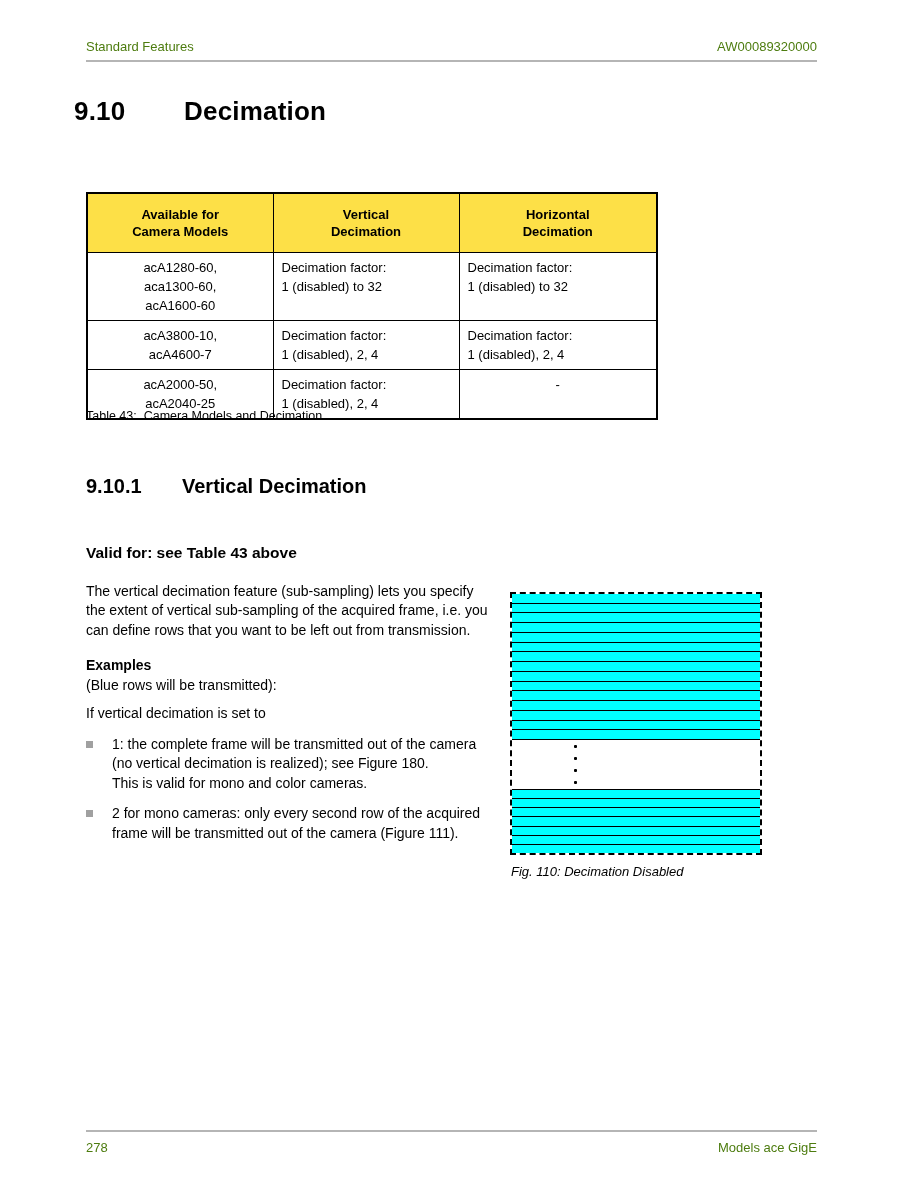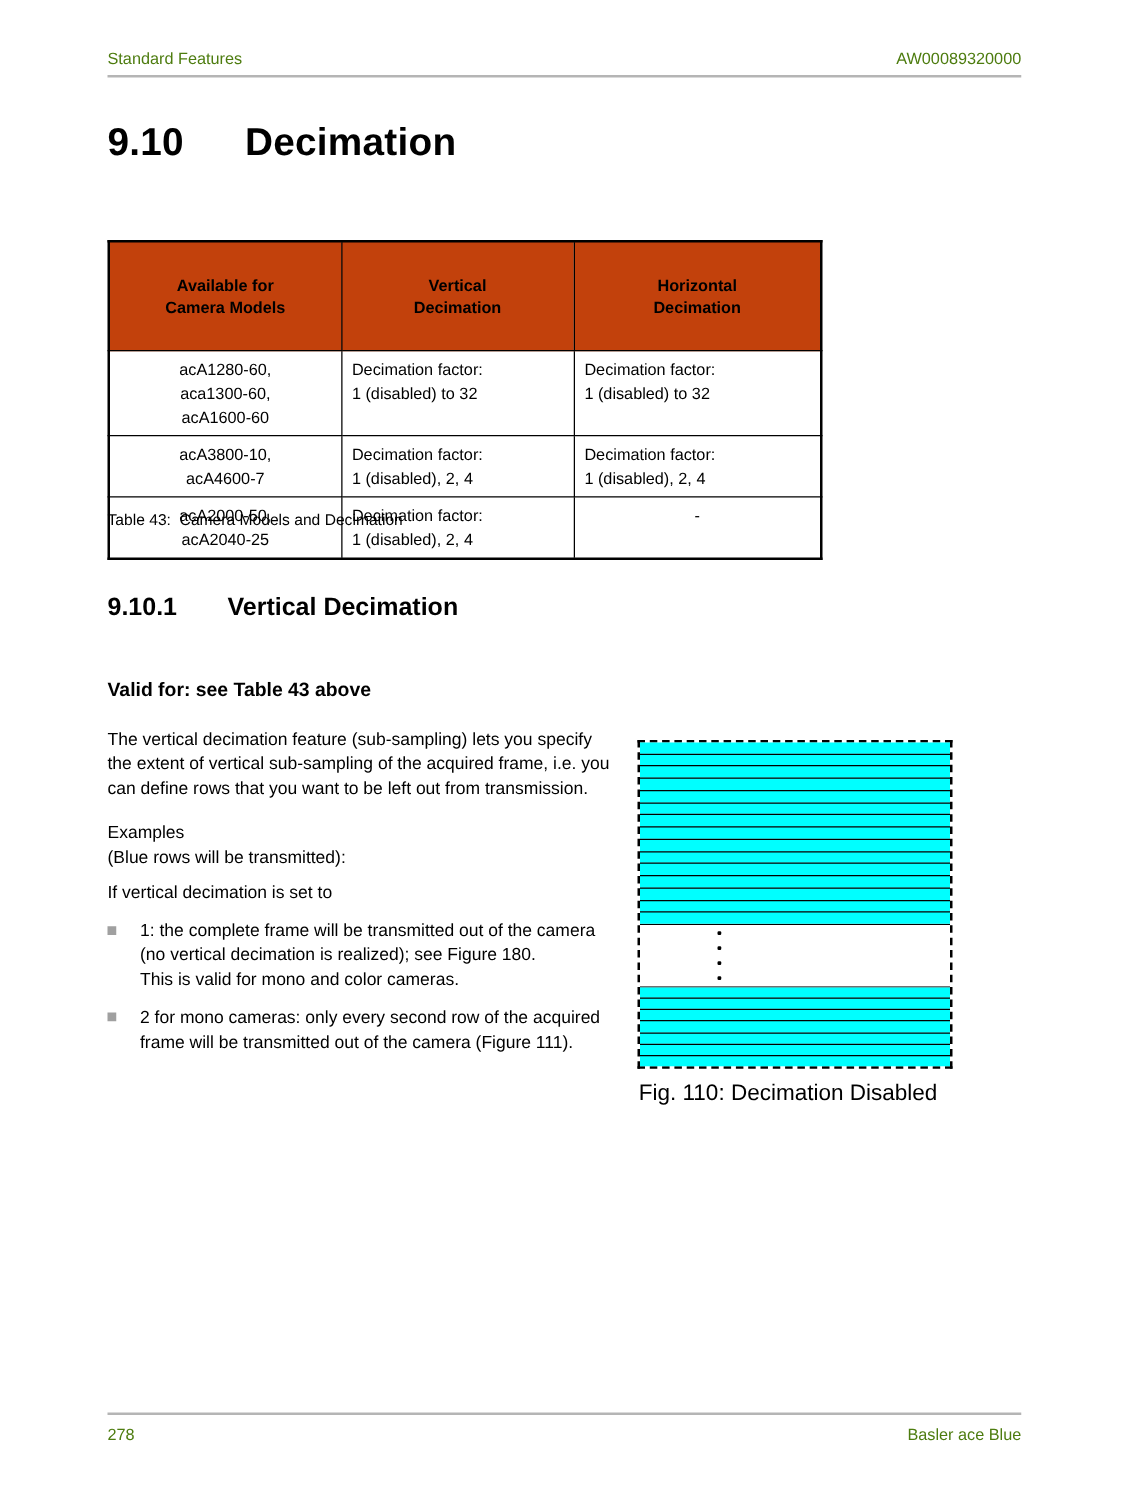--- a/index.html
+++ b/index.html
@@ -12,56 +12,56 @@
     color: #000000;
     overflow: hidden;
   }
 
   
   .running-text { position: absolute; font-size: 13px; color: #4d7c0f; }
   .rule { position: absolute; left: 86px; width: 731px; height: 2px; background: #b5b5b5; }
 
   
   .doc-title {
-    position: absolute; left: 86px; top: 96px;
-    display: flex; font-size: 31px; font-weight: bold; letter-spacing: 0.2px;
+    position: absolute; left: 74px; top: 96px;
+    display: flex; font-size: 26px; font-weight: bold; letter-spacing: 0.2px;
   }
   .doc-title .num { width: 110px; }
 
   
   table.spec {
     position: absolute; left: 86px; top: 192px;
     border-collapse: collapse; table-layout: fixed; width: 570px;
     font-size: 13px;
   }
   table.spec, table.spec td, table.spec th { border: 1px solid #000; }
   table.spec { border: 2px solid #000; }
   table.spec th {
-    background: #c2410c; font-weight: bold; text-align: center;
-    padding: 26px 4px; line-height: 17px; white-space: pre-line; height: 52px;
+    background: #fde047; font-weight: bold; text-align: center;
+    padding: 12px 4px; line-height: 17px; white-space: pre-line; height: 52px;
   }
   table.spec td { padding: 5px 8px; line-height: 19px; vertical-align: top; white-space: pre-line; }
   td.models { text-align: center; }
   td.factor { text-align: left; padding-left: 10px; margin-left: 44px; }
   td.center { text-align: center; vertical-align: middle; }
 
   .table-caption { position: absolute; left: 86px; top: 409px; font-size: 12.5px; }
 
   
   .section-heading {
     position: absolute; left: 86px; top: 475px;
     display: flex; font-size: 20px; font-weight: bold;
   }
   .section-heading .num { width: 96px; }
 
   
   .left-col { position: absolute; left: 86px; top: 543px; width: 402px; font-size: 14px; line-height: 19.5px; }
   .valid-for { font-size: 15.5px; font-weight: bold; }
   .intro { margin-top: 19px; }
-  .examples-heading { margin-top: 16px; font-weight: normal; }
+  .examples-heading { margin-top: 16px; font-weight: bold; }
   .lead { margin-top: 9px; }
   ul.bullets { margin-top: 11px; list-style: none; }
   ul.bullets li { display: flex; margin-bottom: 11px; }
   ul.bullets .marker {
     flex: 0 0 7px; width: 7px; height: 7px; background: #a0a0a0; margin-top: 6px; margin-right: 19px;
   }
   ul.bullets .bullet-text { flex: 1; white-space: pre-line; }
 
   
   .figure {
@@ -72,21 +72,21 @@
   .block-top { height: 146px; display: flex; flex-direction: column; border-bottom: 1px solid #000; }
   .block-gap { height: 49px; position: relative; background: #fff; }
   .block-bottom { flex: 1; display: flex; flex-direction: column; border-top: 1px solid #000; }
   .stripe { flex: 1; }
   .stripe + .stripe { border-top: 1px solid #000; }
   .ellipsis {
     position: absolute; left: 62px; top: 5px; bottom: 5px;
     display: flex; flex-direction: column; justify-content: space-between;
   }
   .dot { width: 3px; height: 3px; background: #000; border-radius: 1px; }
-  .figure-caption { position: absolute; left: 511px; top: 864px; font-size: 18px; }
+  .figure-caption { position: absolute; left: 511px; top: 864px; font-size: 13px; font-style: italic; }
 </style>
 </head>
 <body>
 
 <div class="running-text" style="left:86px; top:39px;">Standard Features</div>
 <div class="running-text" style="right:85px; top:39px;">AW00089320000</div>
 <div class="rule" style="top:60px;"></div>
 
 <div class="doc-title">
   <span class="num">9.10</span>
@@ -193,13 +193,13 @@
       <div class="stripe" style="background: rgb(0, 255, 255);"></div>
       <div class="stripe" style="background: rgb(0, 255, 255);"></div>
       <div class="stripe" style="background: rgb(0, 255, 255);"></div>
       <div class="stripe" style="background: rgb(0, 255, 255);"></div>
     </div>
 </div>
 <div class="figure-caption">Fig. 110: Decimation Disabled</div>
 
 <div class="rule" style="top:1130px;"></div>
 <div class="running-text" style="left:86px; top:1140px;">278</div>
-<div class="running-text" style="right:85px; top:1140px;">Basler ace Blue</div>
+<div class="running-text" style="right:85px; top:1140px;">Models ace GigE</div>
 
 </body></html>

